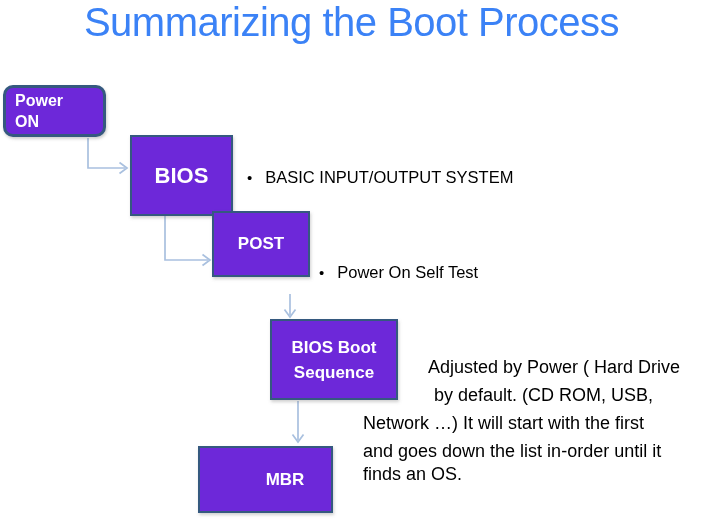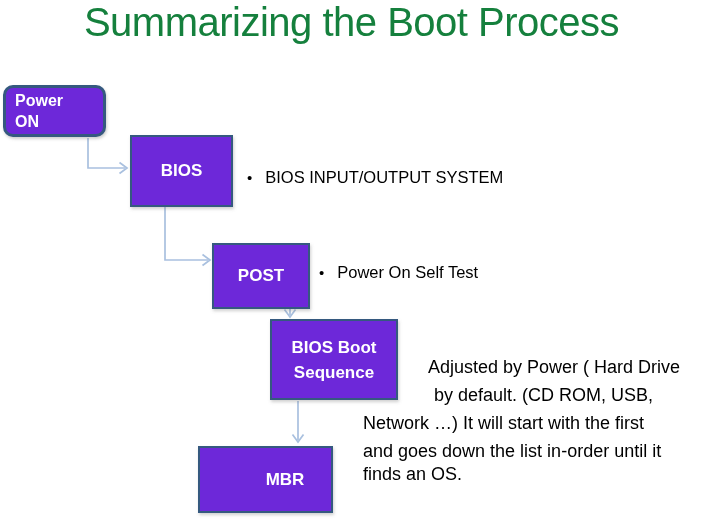--- a/index.html
+++ b/index.html
@@ -18,21 +18,21 @@
   .title {
     position: absolute;
     top: 0px;
     left: 0;
     width: 100%;
     margin: 0;
     text-align: center;
     font-size: 40px;
     font-weight: 400;
     letter-spacing: -0.5px;
-    color: #15803d;
+    color: #3b82f6;
     font-family: "Liberation Sans", sans-serif;
   }
   .connectors {
     position: absolute;
     top: 0;
     left: 0;
     width: 703px;
     height: 521px;
     pointer-events: none;
   }
@@ -58,22 +58,22 @@
     left: 3px; top: 85px; width: 103px; height: 52px;
     border-radius: 10px;
     border-width: 3px;
     justify-content: flex-start;
     text-align: left;
     font-size: 16px;
     line-height: 21px;
     padding-left: 9px;
   }
   .node-power-on .node-label { display: block; width: 60px; }
-  .node-bios { left: 130px; top: 135px; width: 103px; height: 72px; font-size: 17px; text-align: center; }
-  .node-post { left: 212px; top: 243px; width: 98px;  height: 66px; font-size: 17px; }
+  .node-bios { left: 130px; top: 135px; width: 103px; height: 81px; font-size: 22px; text-align: center; }
+  .node-post { left: 212px; top: 211px; width: 98px;  height: 66px; font-size: 17px; }
   .node-bbs  { left: 270px; top: 319px; width: 128px; height: 81px; font-size: 17px; line-height: 25px; }
   .node-bbs .node-label { display: block; width: 96px; }
   .node-mbr  { left: 198px; top: 446px; width: 135px; height: 67px; font-size: 17px; padding-left: 39px; }
   .bullet {
     position: absolute;
     display: flex;
     align-items: baseline;
     color: #000000;
     font-size: 16.5px;
     white-space: nowrap;
@@ -135,21 +135,21 @@
   <div class="node node-bbs">
     <span class="node-label">BIOS Boot Sequence</span>
   </div>
 
   <div class="node node-mbr">
     <span class="node-label">MBR</span>
   </div>
 
   <div class="bullet bullet-bios">
     <span class="marker">•</span>
-    <span class="btext">BIOS INPUT/OUTPUT SYSTEM</span>
+    <span class="btext">BASIC INPUT/OUTPUT SYSTEM</span>
   </div>
 
   <div class="bullet bullet-post">
     <span class="marker">•</span>
     <span class="btext">Power On Self Test</span>
   </div>
 
   <div class="ann-line ann-0">Adjusted by Power ( Hard Drive</div>
   <div class="ann-line ann-1">by default. (CD ROM, USB,</div>
   <div class="ann-line ann-2">Network …) It will start with the first</div>

